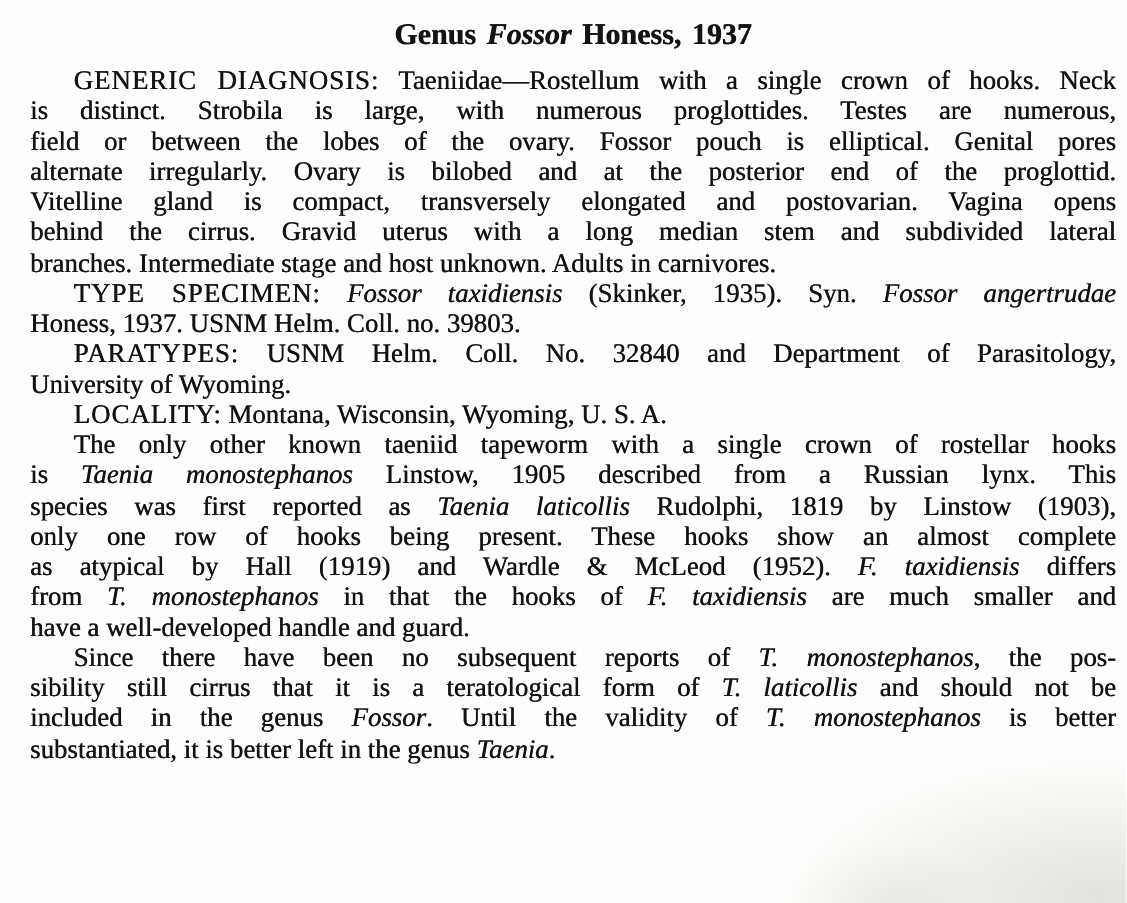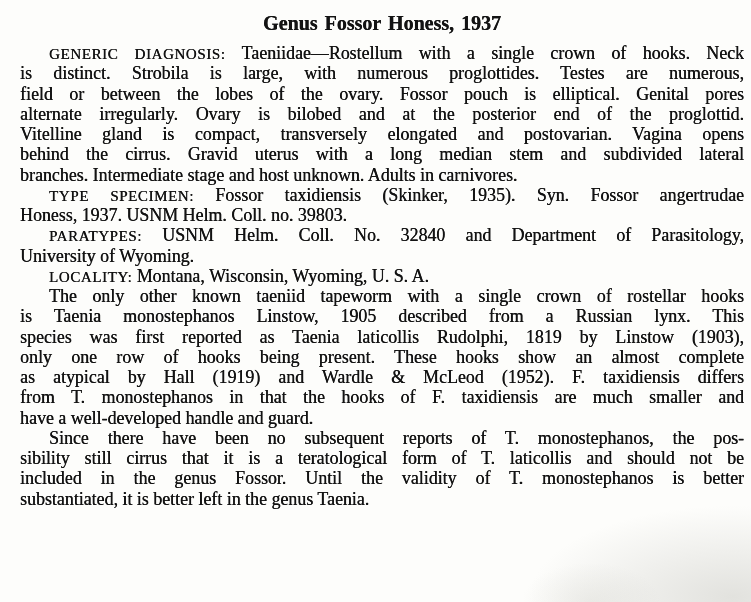--- a/index.html
+++ b/index.html
@@ -40,23 +40,23 @@
     text-align:justify;
     text-align-last:justify;
     text-shadow:0.3px 0 0 currentColor;
   }
   .tline.last{
     text-align-last:left;
   }
   .tline.indent{
     text-indent:29px;
   }
-  .i{}
+  .i{font-style:italic;}
   .sc{
-    font-size:15px;
+    font-size:18px;
     letter-spacing:0.6px;
   }
   
   .artifact-br{
     position:absolute;
     right:0;
     bottom:0;
     width:230px;
     height:100px;
     background:radial-gradient(ellipse at 92% 95%, rgba(185,185,178,0.40), rgba(255,255,255,0) 68%);

